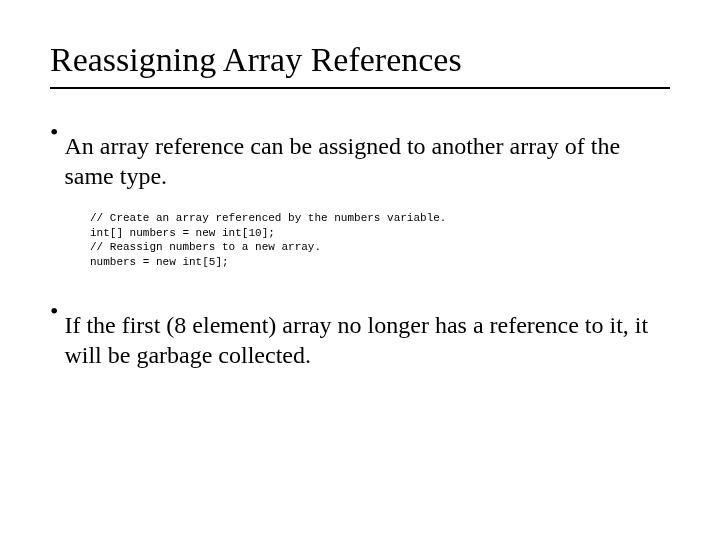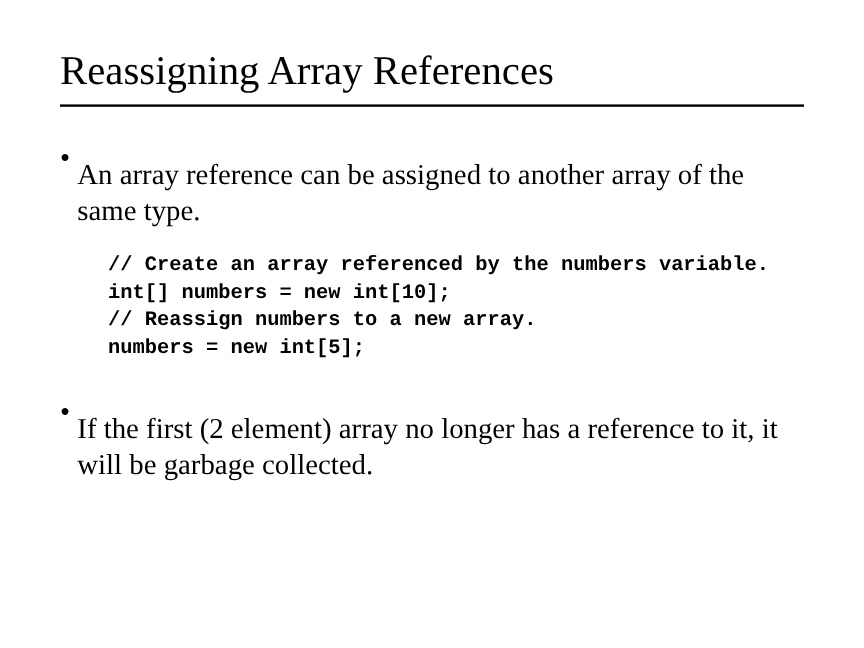--- a/index.html
+++ b/index.html
@@ -39,22 +39,22 @@
   .bullet .dot {
     flex: 0 0 auto;
     padding-right: 6px;
   }
   .bullet .text {
     flex: 1 1 auto;
     margin-top: 14px;
   }
   .code-block {
     font-family: "Courier New", Courier, monospace;
-    font-weight: bold;
-    font-size: 17px;
+    font-weight: normal;
+    font-size: 11px;
     line-height: 1.35;
     white-space: pre;
     margin: 8px 0 26px 40px;
   }
 </style>
 </head>
 <body>
 
 <div class="slide">
   <h1 class="title">Reassigning Array References</h1>
@@ -67,17 +67,17 @@
       <div class="text">An array reference can be assigned to another array of the same type.</div>
     </div>
 
     <div class="code-block">// Create an array referenced by the numbers variable.
 int[] numbers = new int[10];
 // Reassign numbers to a new array.
 numbers = new int[5];</div>
 
     <div class="bullet">
       <div class="dot">•</div>
-      <div class="text">If the first (2 element) array no longer has a reference to it, it will be garbage collected.</div>
+      <div class="text">If the first (8 element) array no longer has a reference to it, it will be garbage collected.</div>
     </div>
 
   </div>
 </div>
 
 </body></html>

